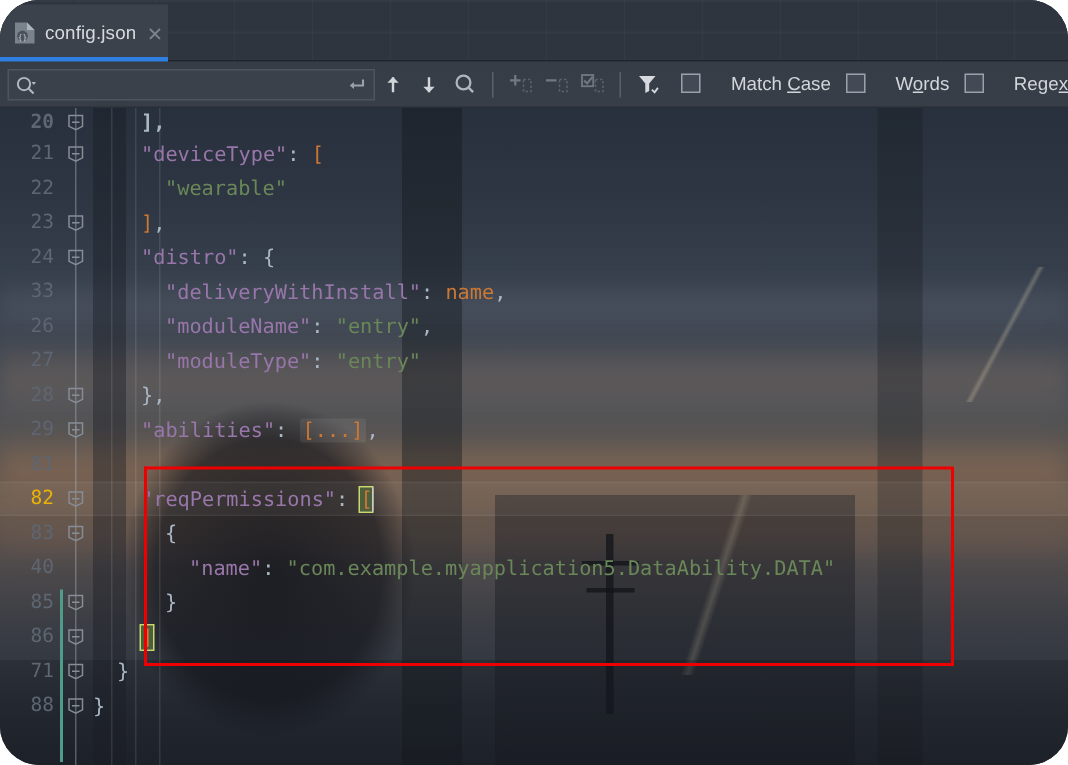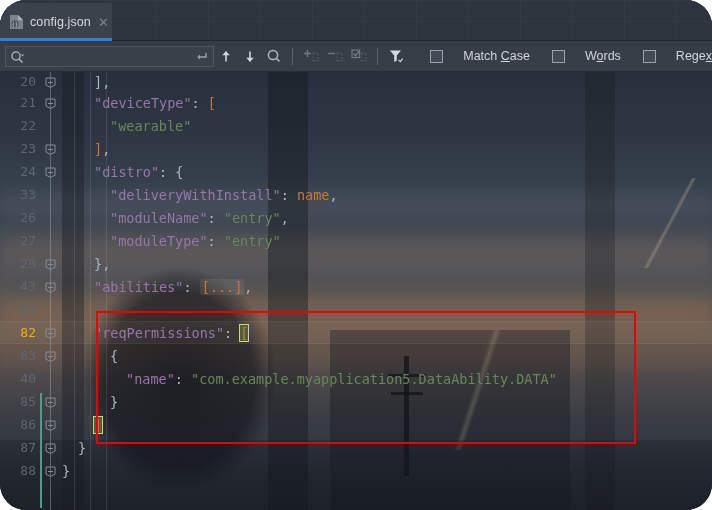--- a/index.html
+++ b/index.html
@@ -161,22 +161,22 @@
     flex: none;
   }
   .tb-btn {
     width: 24px; height: 24px;
     display: flex; align-items: center; justify-content: center;
     flex: none; cursor: pointer;
   }
   .tb-btn.dim { opacity: .42; }
 
   .cb-wrap {
-    display: flex; align-items: center; gap: 20px;
-    margin-left: 22px; flex: none; cursor: pointer;
+    display: flex; gap: 20px;
+    margin-left: 10px; flex: none; cursor: pointer;
   }
   .cb-box {
     width: 13px; height: 13px;
     border: 1px solid #9aa1ab;
     background: #434a55;
     flex: none;
   }
   .cb-label {
     color: #d2d6db; font-size: 12.5px; white-space: nowrap;
   }
@@ -397,21 +397,21 @@
       <span class="cb-label">W<u>o</u>rds</span>
     </div>
     <div class="cb-wrap">
       <span class="cb-box"></span>
       <span class="cb-label">Rege<u>x</u></span>
     </div>
   </div>
 
   <div id="editor">
     <div id="code-lines">
-        <div class="line" style="height: 19px;"><span class="lnum">20</span><span class="gutter"><span class="fold"><svg width="11" height="11" viewBox="0 0 11 11">
+        <div class="line" style="height: 19px; font-weight: bold;"><span class="lnum">20</span><span class="gutter"><span class="fold"><svg width="11" height="11" viewBox="0 0 11 11">
                 <path d="M1 1h9v7.2L5.5 10.4 1 8.2z" fill="none" stroke="#868d96" stroke-width="1"></path>
                 <line x1="3" y1="5.5" x2="8" y2="5.5" stroke="#868d96" stroke-width="1"></line>
               </svg></span></span><span class="codecol"><span style="display: inline-block; width: 32px;"></span><span class="code p">],</span></span></div>
         <div class="line"><span class="lnum">21</span><span class="gutter"><span class="fold"><svg width="11" height="11" viewBox="0 0 11 11">
                 <path d="M1 1h9v7.2L5.5 10.4 1 8.2z" fill="none" stroke="#868d96" stroke-width="1"></path>
                 <line x1="3" y1="5.5" x2="8" y2="5.5" stroke="#868d96" stroke-width="1"></line>
               </svg></span></span><span class="codecol"><span style="display: inline-block; width: 32px;"></span><span class="code k">"deviceType"</span><span class="code p">: </span><span class="code br">[</span></span></div>
         <div class="line"><span class="lnum">22</span><span class="gutter"></span><span class="codecol"><span style="display: inline-block; width: 48px;"></span><span class="code s">"wearable"</span></span></div>
         <div class="line"><span class="lnum">23</span><span class="gutter"><span class="fold"><svg width="11" height="11" viewBox="0 0 11 11">
                 <path d="M1 1h9v7.2L5.5 10.4 1 8.2z" fill="none" stroke="#868d96" stroke-width="1"></path>
@@ -421,21 +421,21 @@
                 <path d="M1 1h9v7.2L5.5 10.4 1 8.2z" fill="none" stroke="#868d96" stroke-width="1"></path>
                 <line x1="3" y1="5.5" x2="8" y2="5.5" stroke="#868d96" stroke-width="1"></line>
               </svg></span></span><span class="codecol"><span style="display: inline-block; width: 32px;"></span><span class="code k">"distro"</span><span class="code p">: </span><span class="code bq">{</span></span></div>
         <div class="line"><span class="lnum">33</span><span class="gutter"></span><span class="codecol"><span style="display: inline-block; width: 48px;"></span><span class="code k">"deliveryWithInstall"</span><span class="code p">: </span><span class="code b">name</span><span class="code p">,</span></span></div>
         <div class="line"><span class="lnum">26</span><span class="gutter"></span><span class="codecol"><span style="display: inline-block; width: 48px;"></span><span class="code k">"moduleName"</span><span class="code p">: </span><span class="code s">"entry"</span><span class="code p">,</span></span></div>
         <div class="line"><span class="lnum">27</span><span class="gutter"></span><span class="codecol"><span style="display: inline-block; width: 48px;"></span><span class="code k">"moduleType"</span><span class="code p">: </span><span class="code s">"entry"</span></span></div>
         <div class="line"><span class="lnum">28</span><span class="gutter"><span class="fold"><svg width="11" height="11" viewBox="0 0 11 11">
                 <path d="M1 1h9v7.2L5.5 10.4 1 8.2z" fill="none" stroke="#868d96" stroke-width="1"></path>
                 <line x1="3" y1="5.5" x2="8" y2="5.5" stroke="#868d96" stroke-width="1"></line>
               </svg></span></span><span class="codecol"><span style="display: inline-block; width: 32px;"></span><span class="code bq">}</span><span class="code p">,</span></span></div>
-        <div class="line"><span class="lnum">43</span><span class="gutter"><span class="fold"><svg width="11" height="11" viewBox="0 0 11 11">
+        <div class="line"><span class="lnum">29</span><span class="gutter"><span class="fold"><svg width="11" height="11" viewBox="0 0 11 11">
                 <path d="M1 1h9v7.2L5.5 10.4 1 8.2z" fill="none" stroke="#868d96" stroke-width="1"></path>
                 <line x1="3" y1="5.5" x2="8" y2="5.5" stroke="#868d96" stroke-width="1"></line>
                 <line x1="5.5" y1="3" x2="5.5" y2="8" stroke="#868d96" stroke-width="1"></line>
               </svg></span></span><span class="codecol"><span style="display: inline-block; width: 32px;"></span><span class="code k">"abilities"</span><span class="code p">: </span><span class="code fold-chip">[...]</span><span class="code p">,</span></span></div>
         <div class="line"><span class="lnum">81</span><span class="gutter"></span><span class="codecol"><span style="display: inline-block; width: 0px;"></span></span></div>
         <div class="line current"><div class="row-hl"></div><span class="lnum">82</span><span class="gutter"><span class="fold"><svg width="11" height="11" viewBox="0 0 11 11">
                 <path d="M1 1h9v7.2L5.5 10.4 1 8.2z" fill="none" stroke="#868d96" stroke-width="1"></path>
                 <line x1="3" y1="5.5" x2="8" y2="5.5" stroke="#868d96" stroke-width="1"></line>
               </svg></span></span><span class="codecol"><span style="display: inline-block; width: 32px;"></span><span class="code k">"reqPermissions"</span><span class="code p">: </span><span class="code match-hl">[</span><span class="caret"></span></span></div>
         <div class="line"><span class="lnum">83</span><span class="gutter"><span class="fold"><svg width="11" height="11" viewBox="0 0 11 11">
@@ -444,21 +444,21 @@
               </svg></span></span><span class="codecol"><span style="display: inline-block; width: 48px;"></span><span class="code bq">{</span></span></div>
         <div class="line"><span class="lnum">40</span><span class="gutter"></span><span class="codecol"><span style="display: inline-block; width: 64px;"></span><span class="code k">"name"</span><span class="code p">: </span><span class="code s">"com.example.myapplication5.DataAbility.DATA"</span></span></div>
         <div class="line"><span class="lnum">85</span><span class="gutter"><span class="fold"><svg width="11" height="11" viewBox="0 0 11 11">
                 <path d="M1 1h9v7.2L5.5 10.4 1 8.2z" fill="none" stroke="#868d96" stroke-width="1"></path>
                 <line x1="3" y1="5.5" x2="8" y2="5.5" stroke="#868d96" stroke-width="1"></line>
               </svg></span></span><span class="codecol"><span style="display: inline-block; width: 48px;"></span><span class="code bq">}</span></span></div>
         <div class="line"><span class="lnum">86</span><span class="gutter"><span class="fold"><svg width="11" height="11" viewBox="0 0 11 11">
                 <path d="M1 1h9v7.2L5.5 10.4 1 8.2z" fill="none" stroke="#868d96" stroke-width="1"></path>
                 <line x1="3" y1="5.5" x2="8" y2="5.5" stroke="#868d96" stroke-width="1"></line>
               </svg></span></span><span class="codecol"><span style="display: inline-block; width: 32px;"></span><span class="code match-hl">]</span></span></div>
-        <div class="line"><span class="lnum">87</span><span class="gutter"><span class="fold"><svg width="11" height="11" viewBox="0 0 11 11">
+        <div class="line"><span class="lnum">71</span><span class="gutter"><span class="fold"><svg width="11" height="11" viewBox="0 0 11 11">
                 <path d="M1 1h9v7.2L5.5 10.4 1 8.2z" fill="none" stroke="#868d96" stroke-width="1"></path>
                 <line x1="3" y1="5.5" x2="8" y2="5.5" stroke="#868d96" stroke-width="1"></line>
               </svg></span></span><span class="codecol"><span style="display: inline-block; width: 16px;"></span><span class="code bq">}</span></span></div>
         <div class="line"><span class="lnum">88</span><span class="gutter"><span class="fold"><svg width="11" height="11" viewBox="0 0 11 11">
                 <path d="M1 1h9v7.2L5.5 10.4 1 8.2z" fill="none" stroke="#868d96" stroke-width="1"></path>
                 <line x1="3" y1="5.5" x2="8" y2="5.5" stroke="#868d96" stroke-width="1"></line>
               </svg></span></span><span class="codecol"><span style="display: inline-block; width: 0px;"></span><span class="code bq">}</span></span></div>
       </div>
     <div id="change-marker" style="top: 321px; height: 115px;"></div>
   <div style="position: absolute; left: 50px; top: 0px; bottom: 0px; width: 1px; background: rgba(170, 178, 188, 0.42); z-index: 1;"></div>

